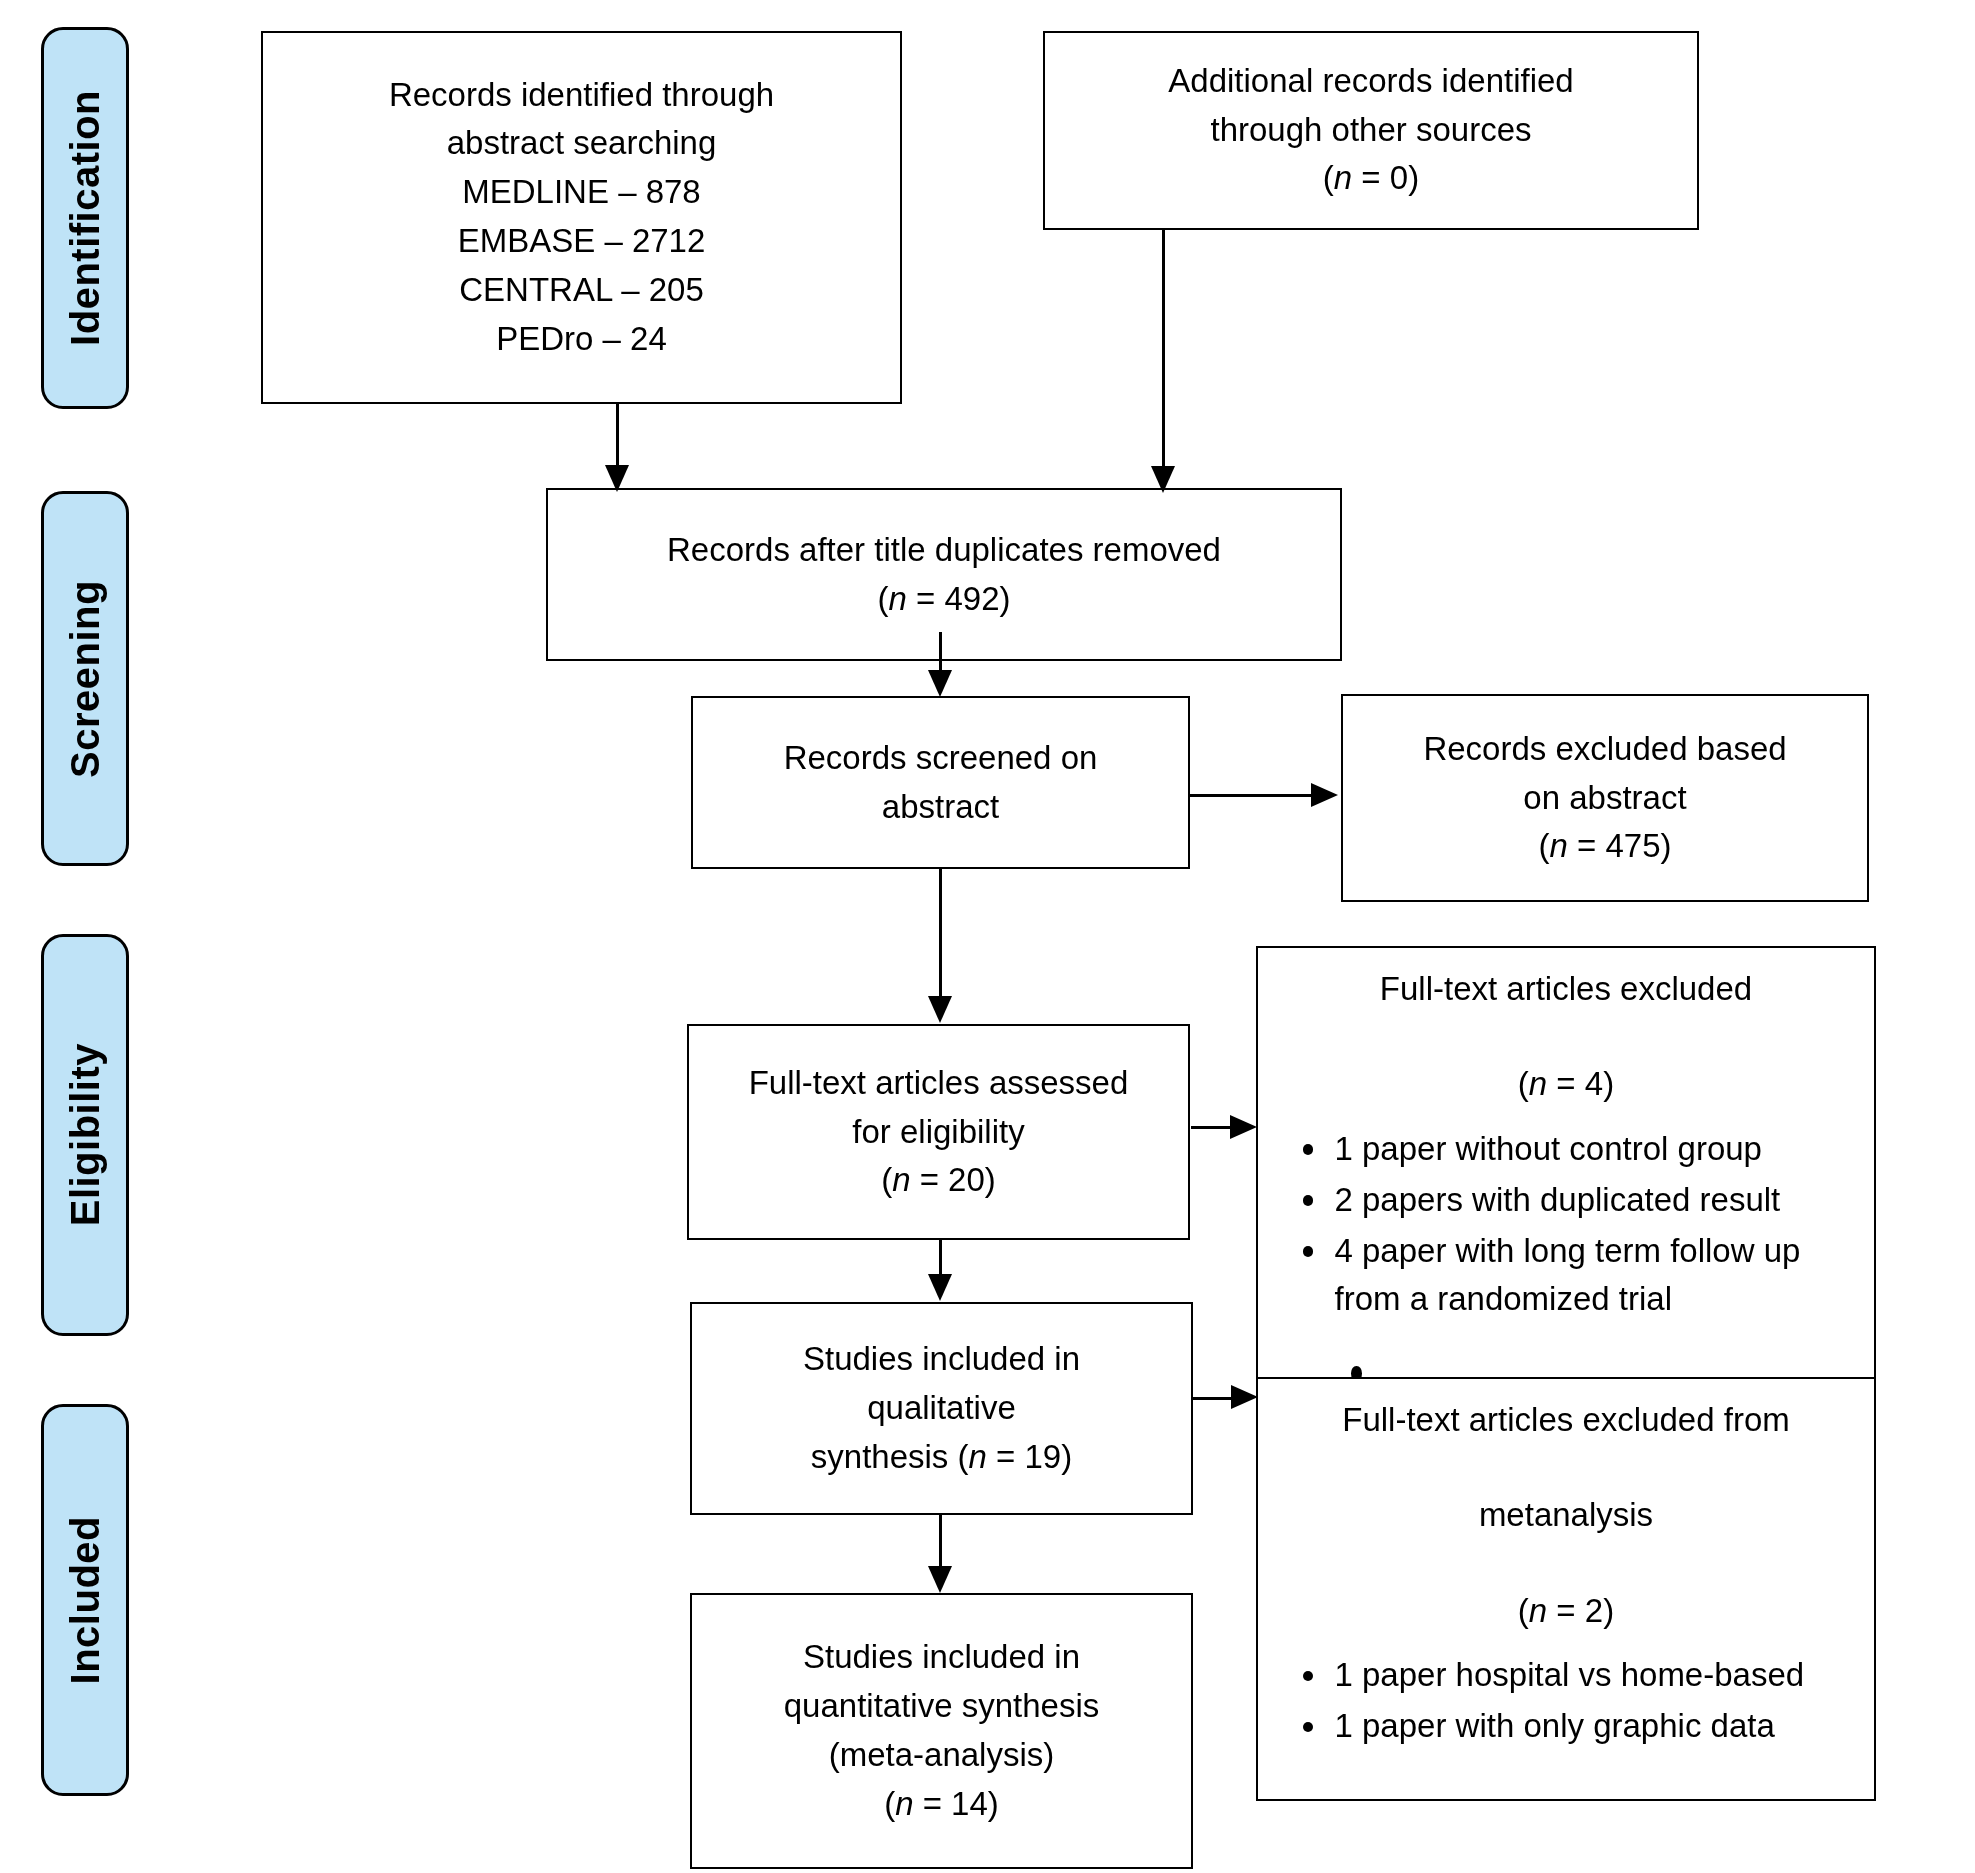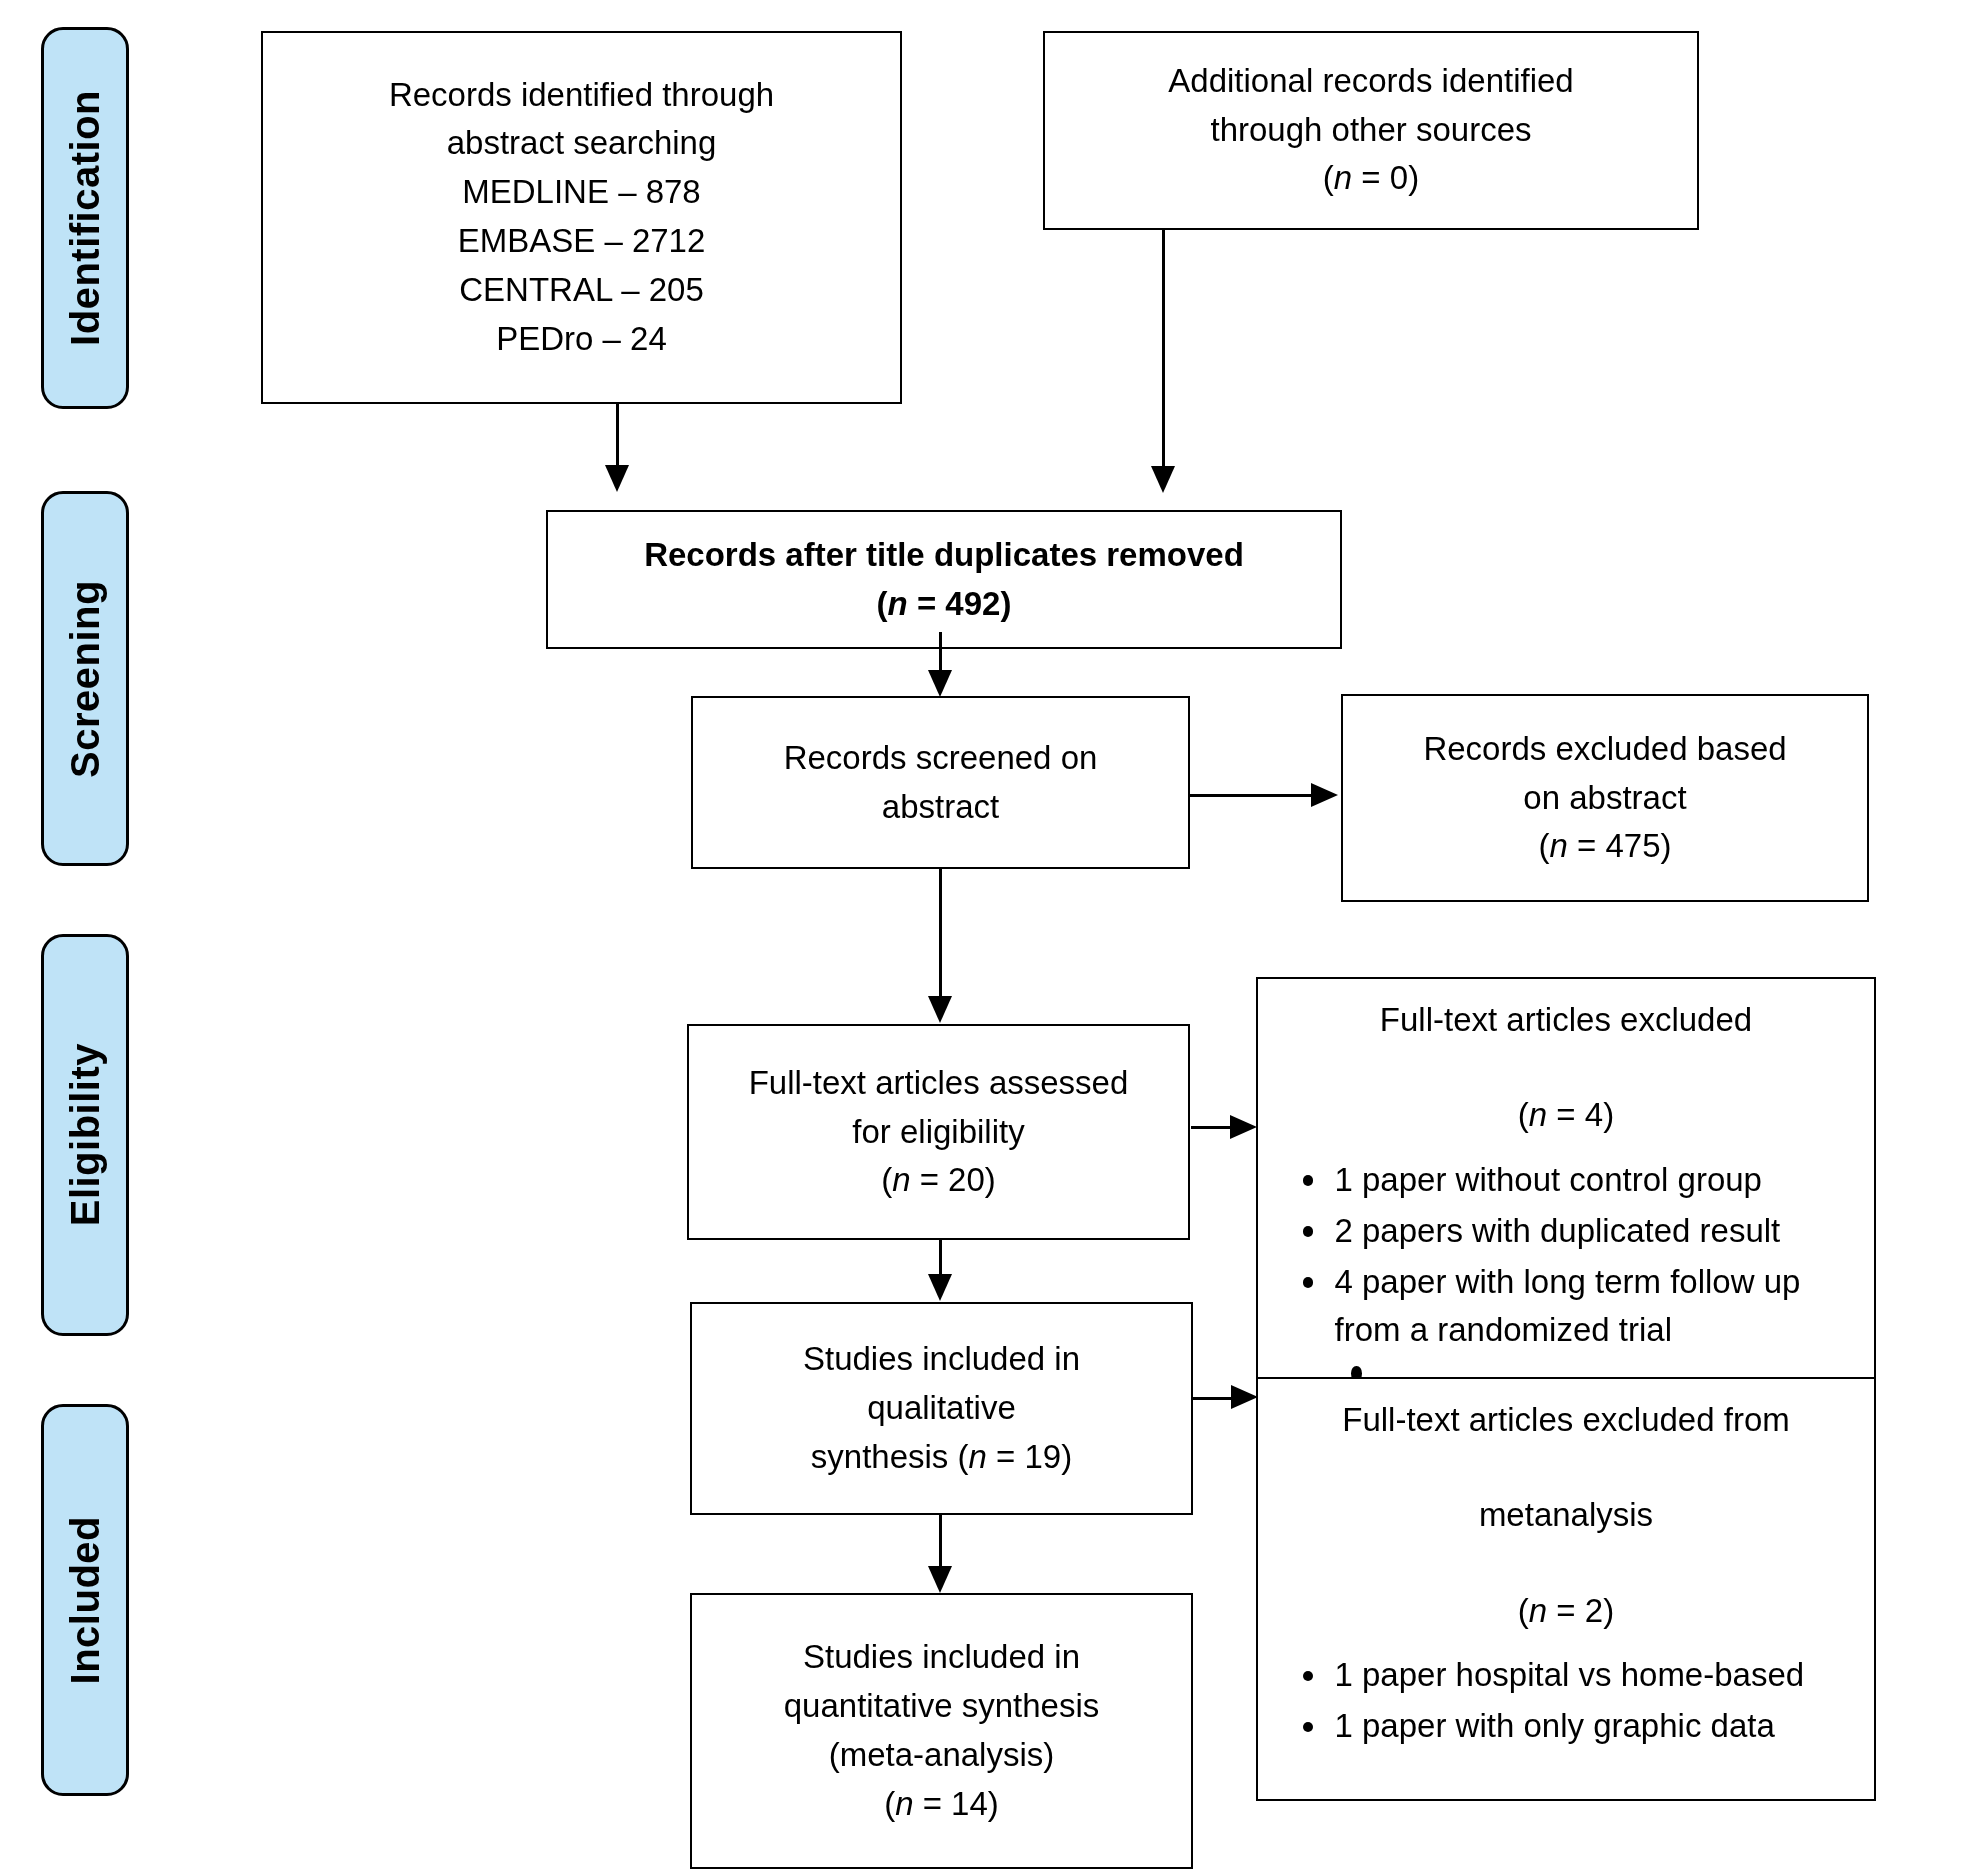--- a/index.html
+++ b/index.html
@@ -156,21 +156,21 @@
     <span class="line">CENTRAL – 205</span>
     <span class="line">PEDro –  24</span>
   </div>
 
   <div class="box" style="left:1043px; top:30.5px; width:656px; height:199px;">
     <span class="line">Additional records identified</span>
     <span class="line">through other sources</span>
     <span class="line"><span>(</span><i>n</i><span> =  0)</span></span>
   </div>
 
-  <div class="box" style="left:546px; top:510px; width:796px; height:139px;font-weight:bold;">
+  <div class="box" style="left:546px; top:488px; width:796px; height:173px;">
     <span class="line">Records after title duplicates removed</span>
     <span class="line"><span>(</span><i>n</i><span> = 492)</span></span>
   </div>
 
   <div class="box" style="left:691px; top:696px; width:499px; height:173px;">
     <span class="line">Records screened on</span>
     <span class="line">abstract</span>
   </div>
 
   <div class="box" style="left:1341px; top:694px; width:528px; height:208px;">
@@ -178,21 +178,21 @@
     <span class="line">on abstract</span>
     <span class="line"><span>(</span><i>n</i><span> = 475)</span></span>
   </div>
 
   <div class="box" style="left:687px; top:1024px; width:503px; height:216px;">
     <span class="line">Full-text articles assessed</span>
     <span class="line">for eligibility</span>
     <span class="line"><span>(</span><i>n</i><span> = 20)</span></span>
   </div>
 
-  <div class="box boxlist" style="left:1256px; top:977px; width:620px; height:508px;">
+  <div class="box boxlist" style="left:1256px; top:946px; width:620px; height:508px;">
     <div class="heading">
       <span class="line">Full-text articles excluded</span><br>
       <span class="line"><span>(</span><i>n</i><span> = 4)</span></span>
     </div>
     <ul>
       <li>1 paper without control group</li>
       <li>2 papers with duplicated result</li>
       <li>4 paper with long term follow up from a randomized trial</li>
     </ul>
   </div>

